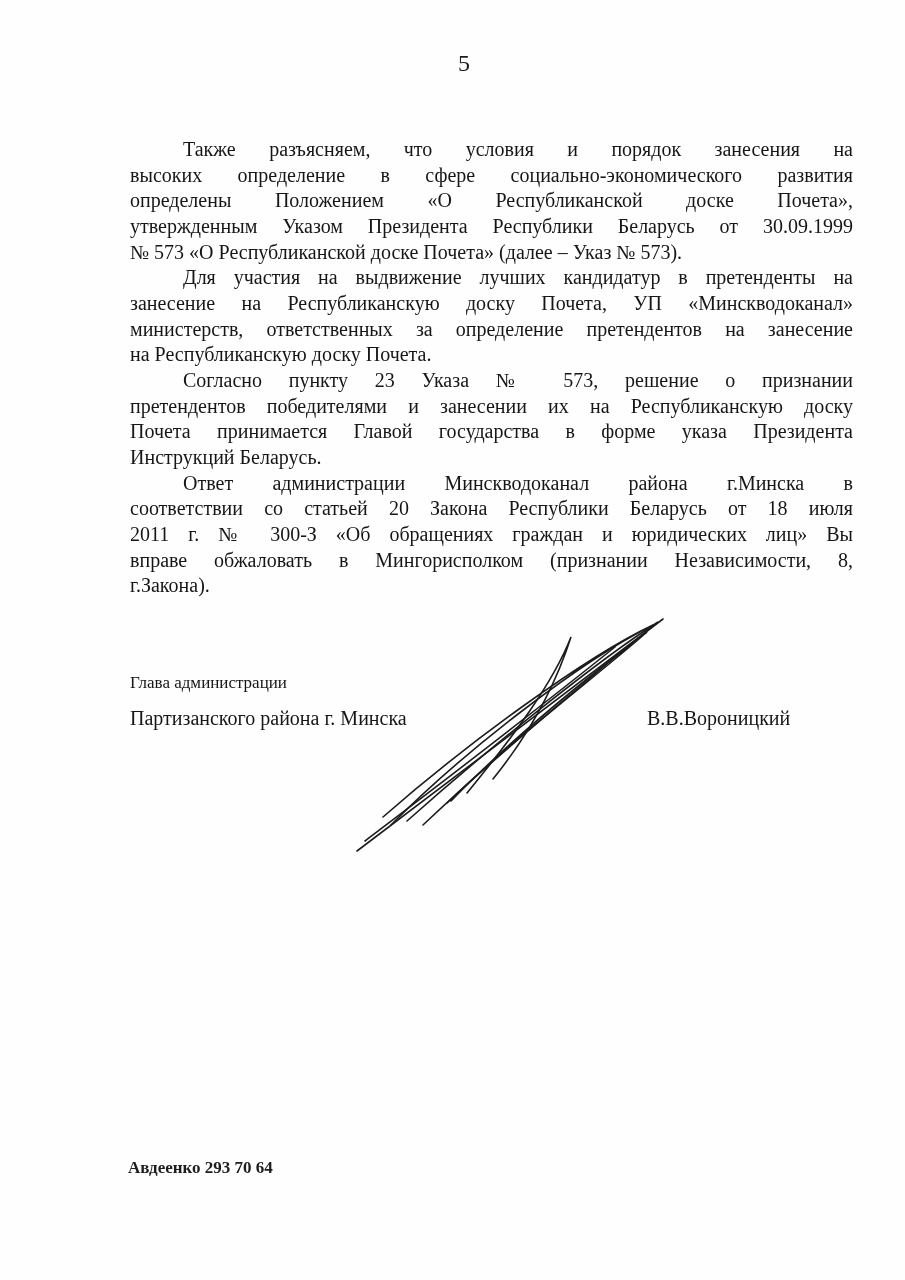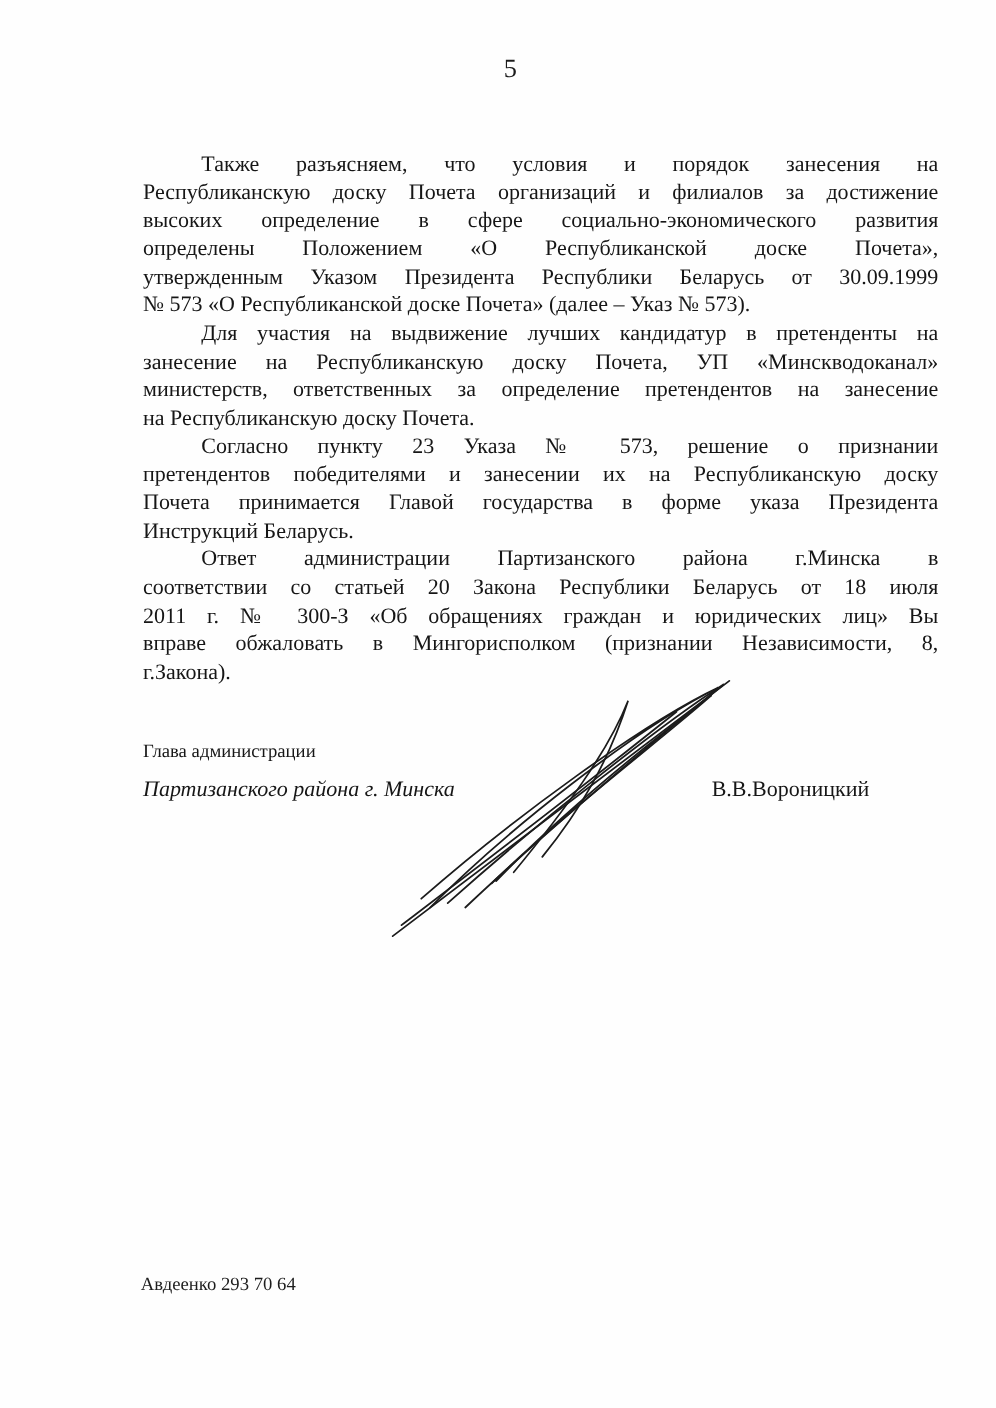--- a/index.html
+++ b/index.html
@@ -50,21 +50,20 @@
     line-height: 26px;
     color: #161616;
   }
   .sig-title-2 {
     position: absolute;
     top: 705px;
     left: 130px;
     font-size: 20px;
     line-height: 26px;
     color: #161616;
-    font-style: italic;
   }
   .sig-name {
     position: absolute;
     top: 705px;
     left: 647px;
     font-size: 20px;
     line-height: 26px;
     color: #161616;
   }
   .signature-svg {
@@ -80,52 +79,52 @@
     stroke-width: 1.6;
     stroke-linecap: round;
   }
   .footer-contact {
     position: absolute;
     top: 1157px;
     left: 128px;
     font-size: 17px;
     line-height: 22px;
     color: #1d1d1d;
+    font-weight: bold;
   }
 </style>
 </head>
 <body>
 
 <div class="page">
 
   <div class="page-number">5</div>
 
   <div class="body-text">
       <div class="para">
         <div class="line first">Также разъясняем, что условия и порядок занесения на</div>
-        <div class="line">Республиканскую доску Почета организаций и филиалов за достижение</div>
         <div class="line">высоких определение в сфере социально-экономического развития</div>
         <div class="line">определены Положением «О Республиканской доске Почета»,</div>
         <div class="line">утвержденным Указом Президента Республики Беларусь от 30.09.1999</div>
         <div class="line last">№ 573 «О Республиканской доске Почета» (далее – Указ № 573).</div>
       </div>
       <div class="para">
         <div class="line first">Для участия на выдвижение лучших кандидатур в претенденты на</div>
         <div class="line">занесение на Республиканскую доску Почета, УП «Минскводоканал»</div>
         <div class="line">министерств, ответственных за определение претендентов на занесение</div>
         <div class="line last">на Республиканскую доску Почета.</div>
       </div>
       <div class="para">
         <div class="line first">Согласно пункту 23 Указа № 573, решение о признании</div>
         <div class="line">претендентов победителями и занесении их на Республиканскую доску</div>
         <div class="line">Почета принимается Главой государства в форме указа Президента</div>
         <div class="line last">Инструкций Беларусь.</div>
       </div>
       <div class="para">
-        <div class="line first">Ответ администрации Партизанского района г.Минска в</div>
+        <div class="line first">Ответ администрации Минскводоканал района г.Минска в</div>
         <div class="line">соответствии со статьей 20 Закона Республики Беларусь от 18 июля</div>
         <div class="line">2011 г. № 300-З «Об обращениях граждан и юридических лиц» Вы</div>
         <div class="line">вправе обжаловать в Мингорисполком (признании Независимости, 8,</div>
         <div class="line last">г.Закона).</div>
       </div>
     </div>
 
   <div class="sig-title-1">Глава администрации</div>
 
   <div class="sig-title-2">Партизанского района г. Минска</div>

